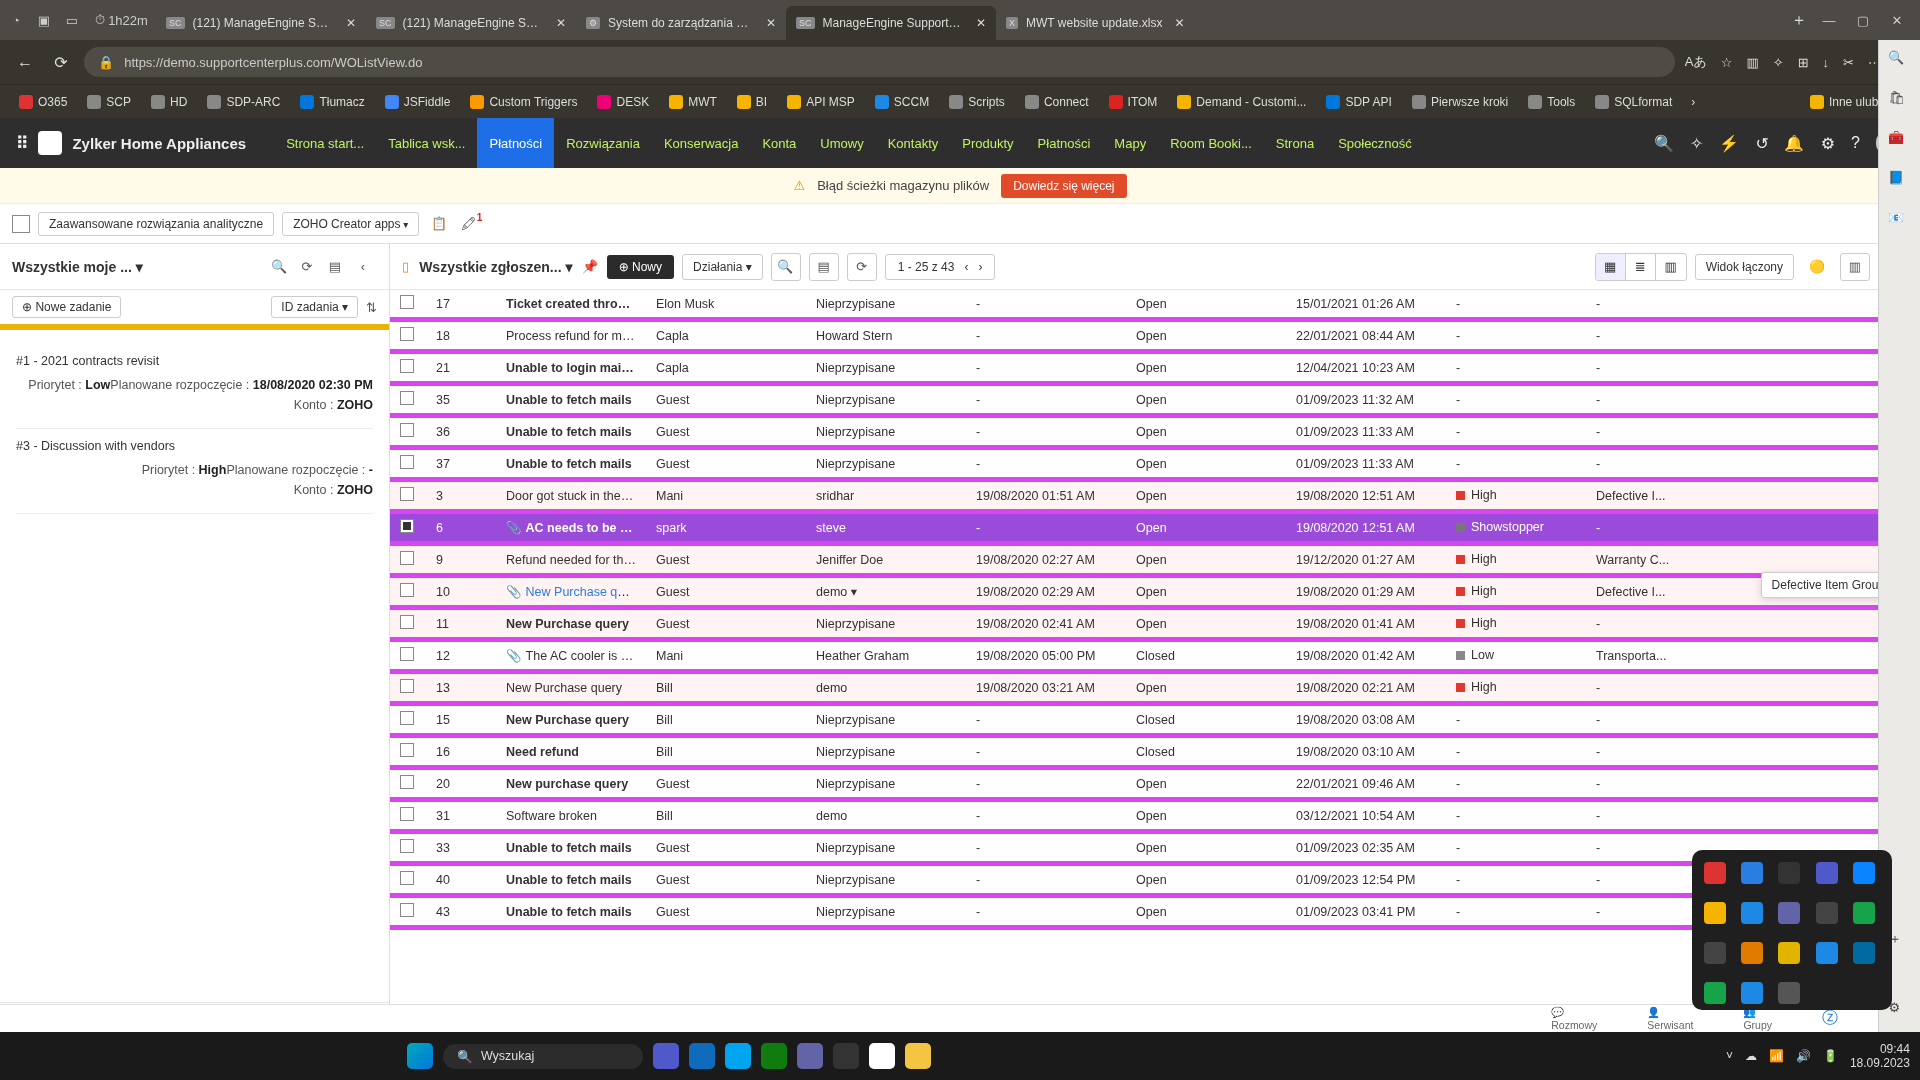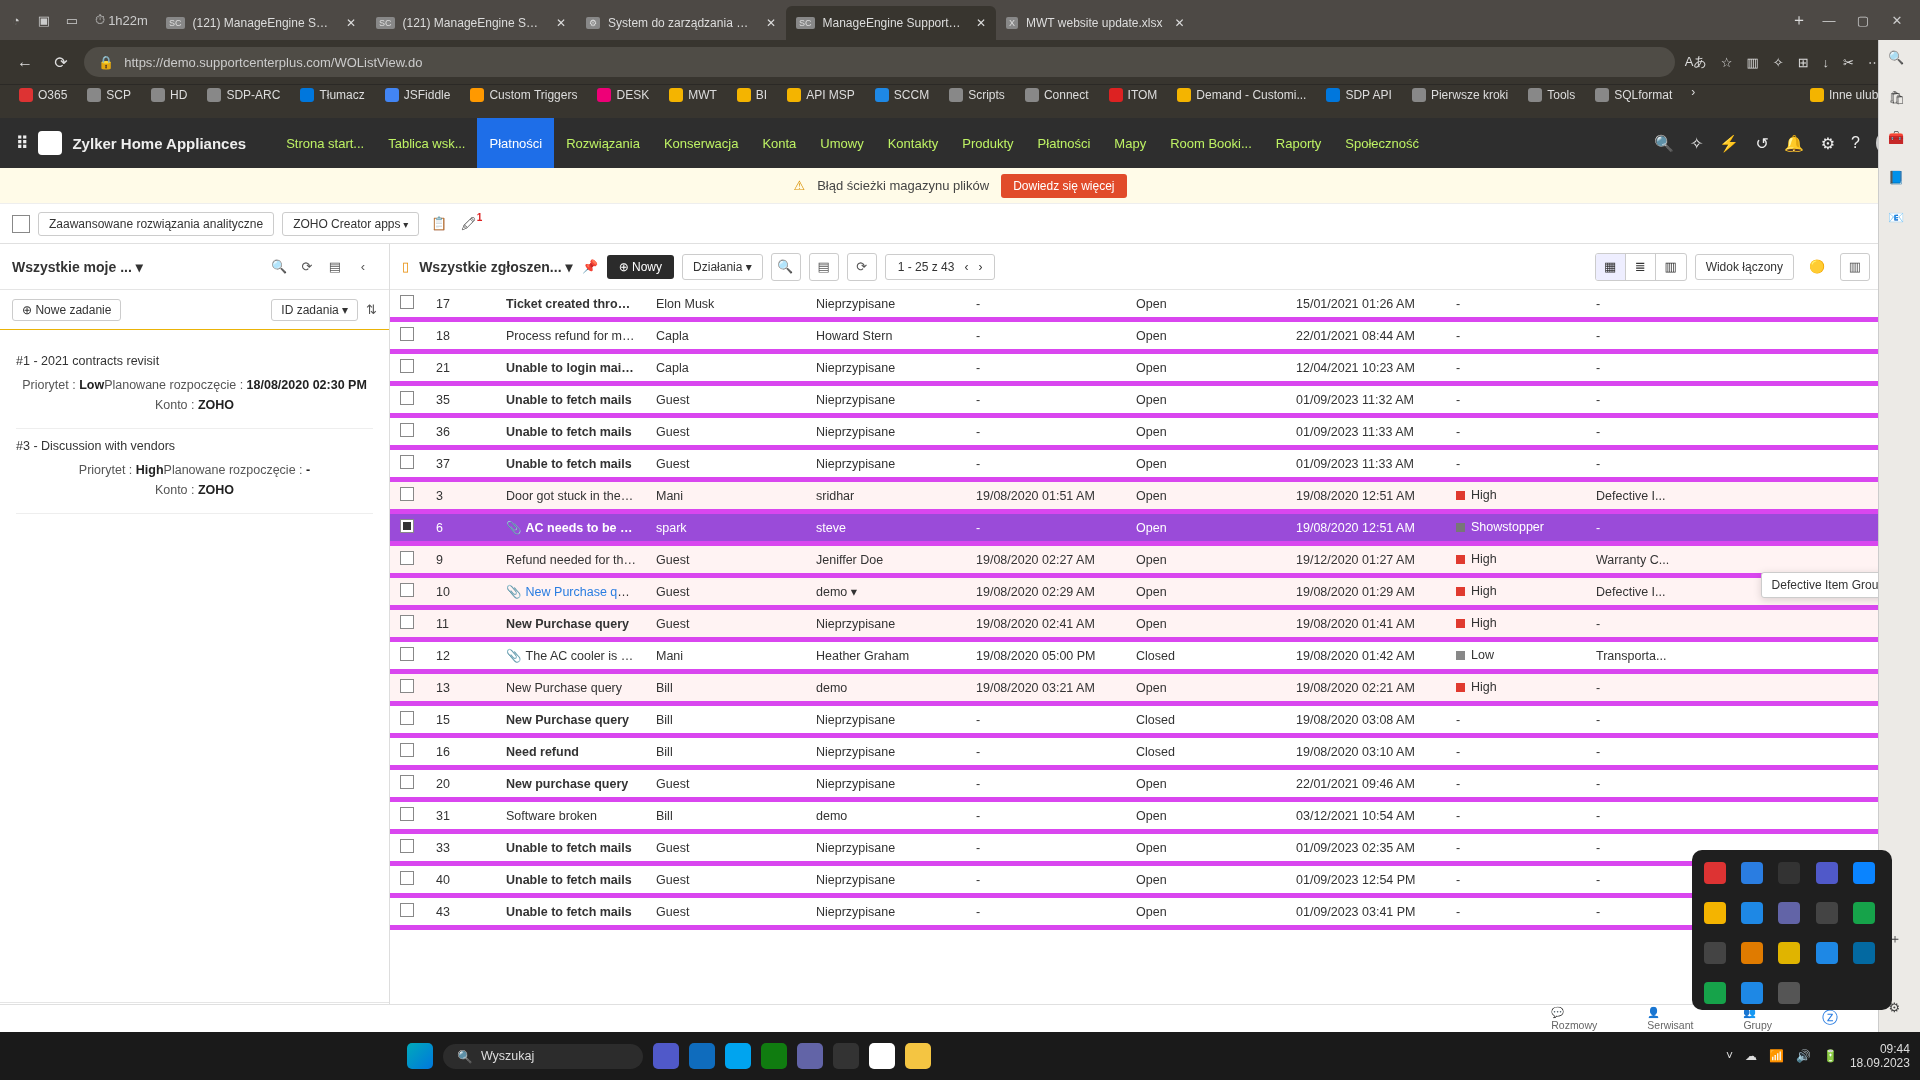--- a/index.html
+++ b/index.html
@@ -18,21 +18,21 @@
 .win-ctrl span { width:30px; text-align:center; }
 
 
 .urlbar { height:44px; background:#38352f; display:flex; align-items:center; padding:0 12px; gap:10px; color:#ddd; }
 .urlbar .navbtn { width:26px; text-align:center; font-size:16px; }
 .urlbox { flex:1; background:#4f4c46; border-radius:20px; height:30px; display:flex; align-items:center; padding:0 14px; color:#ccc; font-size:13px; }
 .urlbox .lock { margin-right:10px; }
 .url-icons { display:flex; gap:14px; align-items:center; }
 
 
-.bookmarks { height:34px; background:#38352f; display:flex; align-items:flex-start; padding:0 12px; gap:6px; color:#ddd; font-size:12px; border-top:1px solid #2b2926; }
+.bookmarks { height:34px; background:#38352f; display:flex; align-items:center; padding:0 12px; gap:6px; color:#ddd; font-size:12px; border-top:1px solid #2b2926; }
 .bm { display:flex; align-items:center; gap:5px; padding:3px 7px; border-radius:4px; white-space:nowrap; }
 .bm .fav { width:14px; height:14px; border-radius:3px; display:inline-block; }
 .bookmarks .spacer { flex:1; }
 
 
 .apphdr { height:50px; background:#2e2e2e; display:flex; align-items:center; padding:0 16px; color:#eee; }
 .apphdr .brand { display:flex; align-items:center; gap:10px; font-weight:600; font-size:15px; }
 .apphdr .brand .waffle { font-size:17px; }
 .apphdr .brand .logo { width:24px; height:24px; background:#fff; border-radius:4px; }
 .appnav { display:flex; margin-left:28px; height:100%; }
@@ -55,28 +55,28 @@
 .toolrow .marker .badge { color:#d22; font-size:10px; font-weight:bold; position:relative; top:-6px; }
 
 
 .main { display:flex; height:calc(100% - 40px - 44px - 34px - 50px - 36px - 40px - 40px); background:#f3f3f3; }
 
 
 .side { width:390px; background:#fff; border-right:1px solid #ddd; display:flex; flex-direction:column; }
 .side-head { height:46px; border-bottom:1px solid #e5e5e5; display:flex; align-items:center; padding:0 12px; }
 .side-head .view { font-weight:600; font-size:14px; flex:1; }
 .side-head .ico { width:28px; text-align:center; color:#555; }
-.side-sub { height:40px; border-bottom:1px solid #eab308; display:flex; align-items:center; padding:0 12px; }
+.side-sub { height:40px; border-bottom:6px solid #eab308; display:flex; align-items:center; padding:0 12px; }
 .side-sub .newtask { border:1px solid #ccc; border-radius:3px; padding:3px 9px; font-size:12px; }
 .side-sub .id-task { margin-left:auto; border:1px solid #ccc; border-radius:3px; padding:3px 9px; font-size:12px; }
 .side-sub .sort { margin-left:8px; color:#555; }
 .side-body { flex:1; overflow:auto; padding:14px 16px; font-size:12.5px; color:#333; }
 .task-item { border-bottom:1px solid #eee; padding:10px 0; }
 .task-item .title { font-weight:400; margin-bottom:10px; }
-.task-item .row { display:flex; justify-content:center; margin-bottom:6px; color:#555; }
+.task-item .row { display:flex; justify-content:flex-end; margin-bottom:6px; color:#555; }
 .task-item .row .val { color:#222; }
 .side-foot { height:38px; border-top:1px solid #e5e5e5; display:flex; align-items:center; justify-content:flex-end; padding:0 10px; gap:8px; font-size:12px; }
 .side-foot .chip { border:1px solid #ccc; border-radius:3px; padding:2px 8px; }
 .side-foot .pbtn { width:26px; height:24px; border:1px solid #ccc; text-align:center; line-height:22px; }
 
 
 .content { flex:1; background:#fff; display:flex; flex-direction:column; position:relative; }
 .content-head { height:46px; border-bottom:1px solid #e5e5e5; display:flex; align-items:center; padding:0 12px; gap:8px; }
 .content-head .left { display:flex; align-items:center; gap:10px; }
 .content-head .view { font-weight:600; font-size:14px; }
@@ -230,21 +230,21 @@
       <span class="item active">Płatności</span>
       <span class="item">Rozwiązania</span>
       <span class="item">Konserwacja</span>
       <span class="item">Konta</span>
       <span class="item">Umowy</span>
       <span class="item">Kontakty</span>
       <span class="item">Produkty</span>
       <span class="item">Płatności</span>
       <span class="item">Mapy</span>
       <span class="item">Room Booki...</span>
-      <span class="item">Raporty</span>
+      <span class="item">Strona</span>
       <span class="item">Społeczność</span>
     </div>
   <div class="hdr-icons">
     <span>🔍</span>
     <span>✧</span>
     <span>⚡</span>
     <span>↺</span>
     <span>🔔</span>
     <span>⚙</span>
     <span>?</span>

